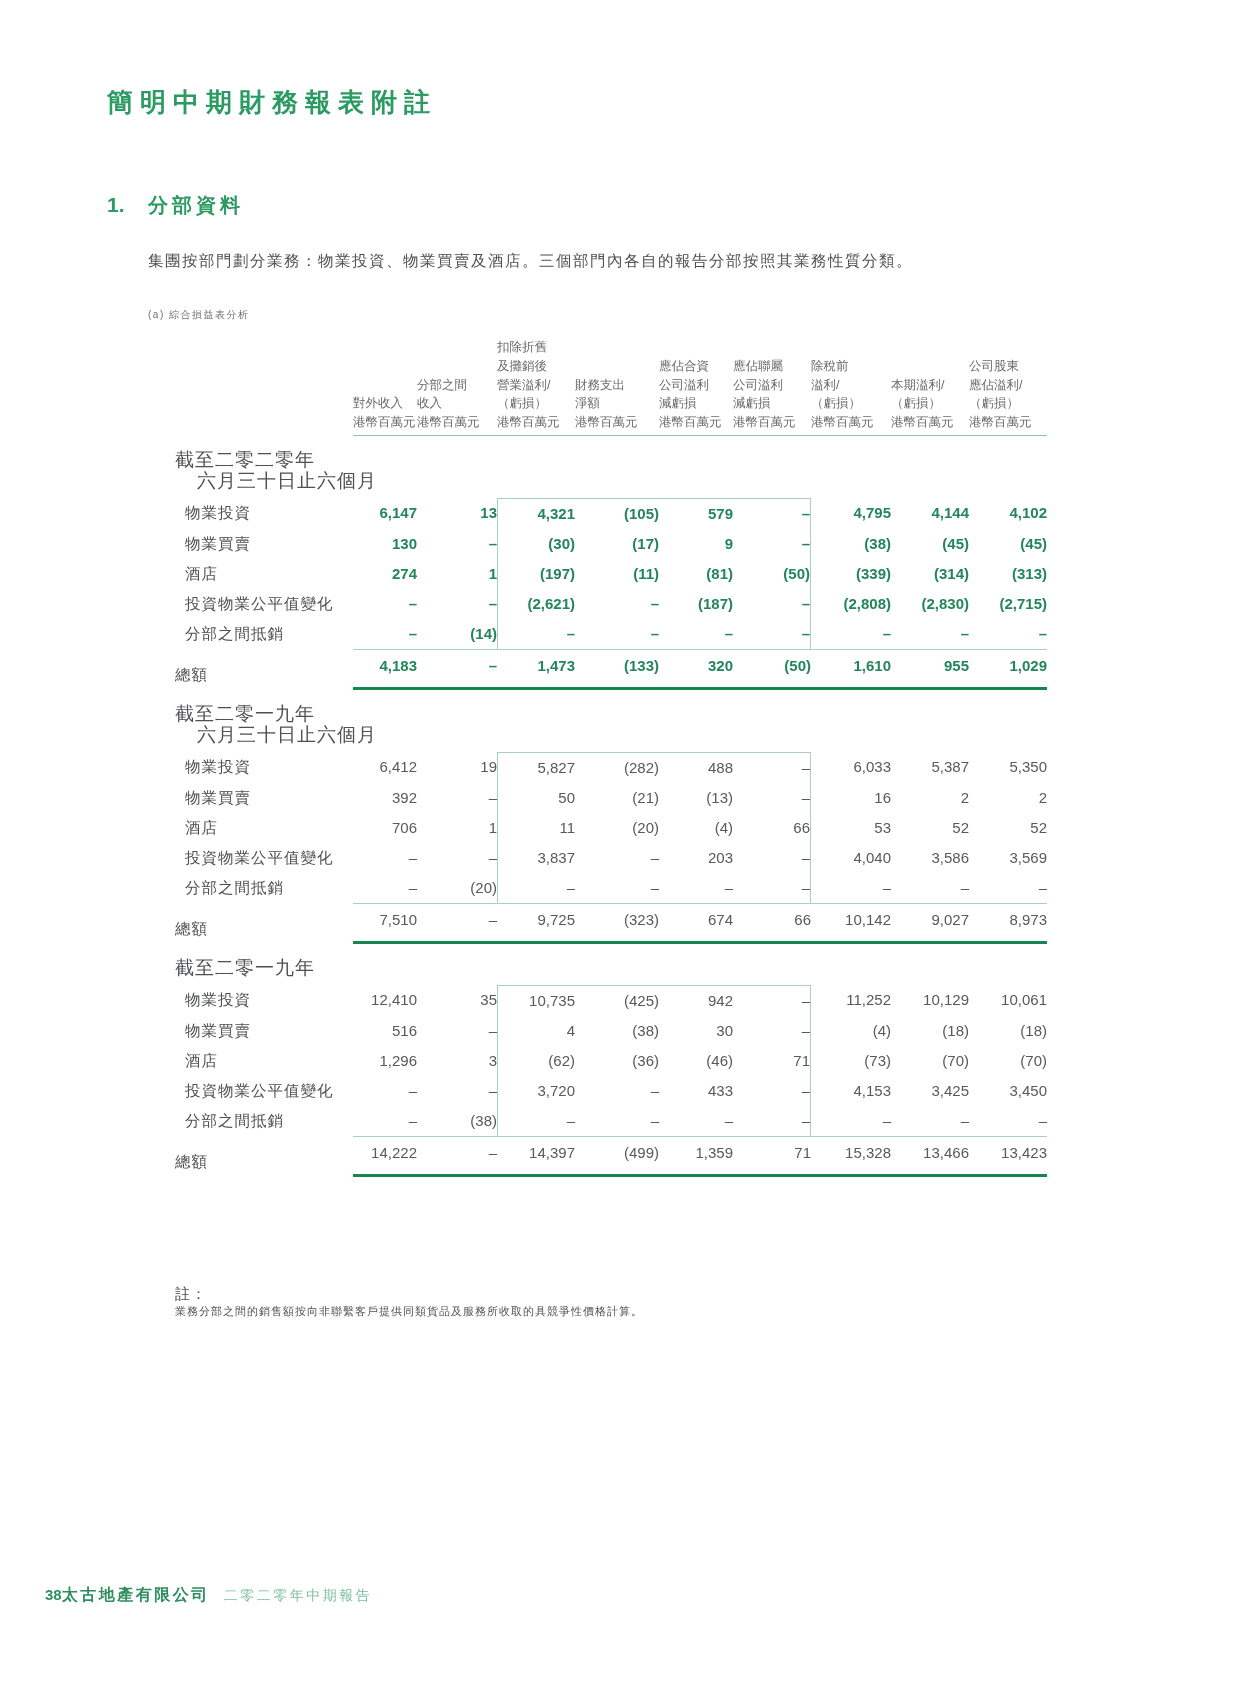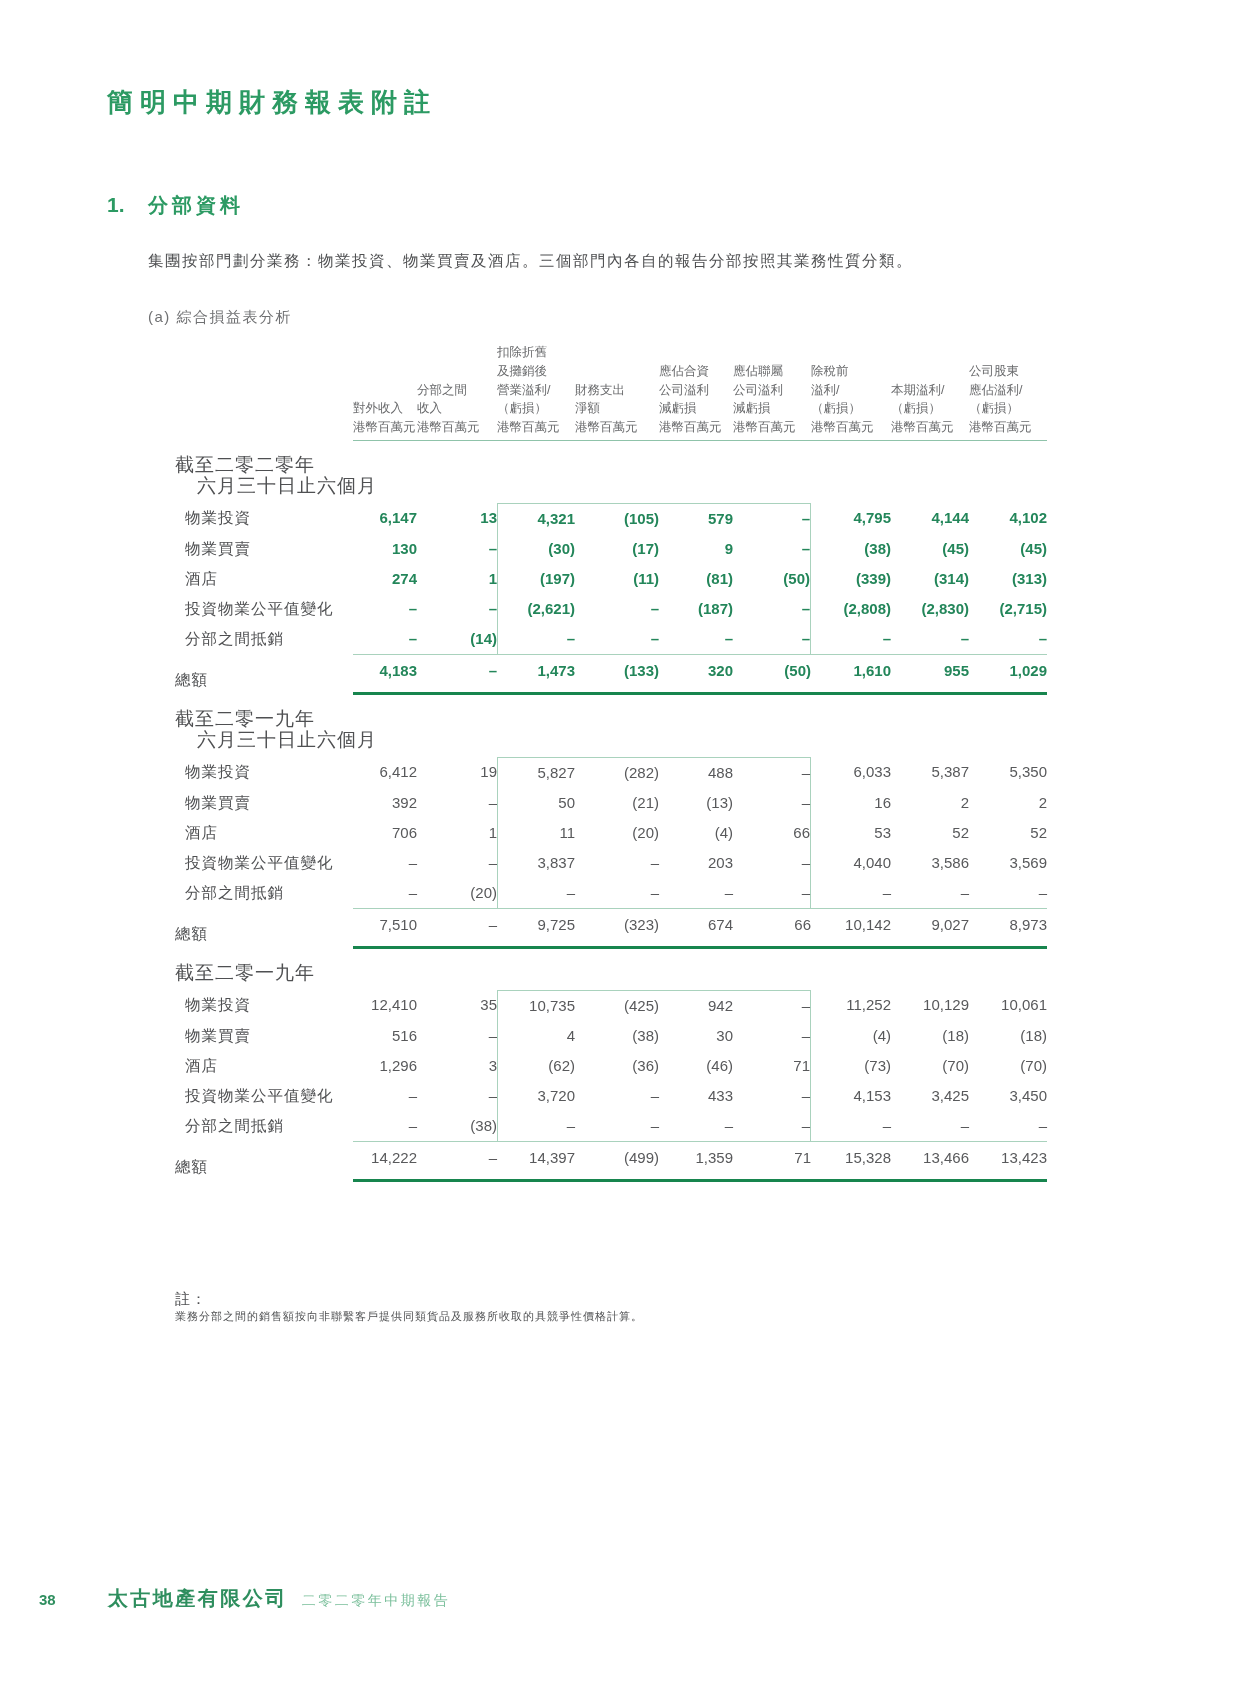--- a/index.html
+++ b/index.html
@@ -15,44 +15,44 @@
   }
   *{margin:0;padding:0;box-sizing:border-box;}
   body{background:#ffffff;font-family:"Liberation Sans","DejaVu Sans",sans-serif;}
   .page{position:relative;width:1142px;height:1684px;background:#ffffff;overflow:hidden;}
 
   .doc-title{margin:85px 0 0 107px;font-size:26px;font-weight:bold;color:var(--green-title);letter-spacing:7px;}
   .sec-head{display:flex;align-items:baseline;margin:72px 0 0 107px;}
   .sec-num{font-size:21px;font-weight:bold;color:var(--green-title);width:41px;}
   .sec-title{font-size:20px;font-weight:bold;color:var(--green-title);letter-spacing:4px;}
   .intro{margin:32px 0 0 148px;font-size:15.5px;color:var(--gray-text);letter-spacing:1.5px;}
-  .subsec{margin:36px 0 0 148px;font-size:15px;color:#6f7072;letter-spacing:1.5px;}
+  .subsec{margin:36px 0 0 148px;font-size:10px;color:#6f7072;letter-spacing:1.5px;}
 
   .tablewrap{margin:16px 0 0 175px;width:872px;}
   .trow{display:grid;grid-template-columns:178px 64px 80px 78px 84px 74px 78px 80px 78px 78px;}
   .hcell{align-self:end;text-align:left;font-size:12.5px;line-height:1.5;color:var(--gray-head);padding-bottom:3px;}
   .hcell.numc{border-bottom:1px solid var(--rule-head);}
   .section-head{padding:13px 0 7px 0;font-size:19px;color:var(--gray-text);line-height:21px;letter-spacing:1px;}
   .section-head .l2{padding-left:22px;}
   .lcell{padding-left:10px;font-size:15.5px;line-height:30px;color:var(--gray-text);letter-spacing:1px;white-space:nowrap;}
   .ncell{text-align:right;font-size:15px;line-height:30px;color:#58595b;white-space:nowrap;}
   .hl .ncell{color:var(--green-data);font-weight:bold;}
   .box-l{border-left:1px solid var(--rule-light);}
   .box-r{border-right:1px solid var(--rule-light);}
   .box-t{border-top:1px solid var(--rule-light);}
   .total-row .lcell{padding-left:0;margin-top:11px;}
   .total-row .ncell{border-top:1px solid var(--rule-light);border-bottom:3px solid var(--rule-dark);line-height:31px;}
 
   .note{margin:108px 0 0 175px;}
   .note-label{font-size:15px;color:var(--gray-text);letter-spacing:1px;}
   .note-text{font-size:11px;color:var(--gray-text);letter-spacing:1px;}
 
-  .footer{position:absolute;left:39px;top:1585px;display:flex;align-items:baseline;}
+  .footer{position:absolute;left:45px;top:1585px;display:flex;align-items:baseline;}
   .page-num{font-size:15px;font-weight:bold;color:var(--footer-dark);}
-  .footer-company{margin-left:52px;font-size:20px;font-weight:bold;color:var(--footer-dark);letter-spacing:2.5px;}
+  .footer-company{font-size:16px;font-weight:bold;color:var(--footer-dark);letter-spacing:2.5px;}
   .footer-report{margin-left:14px;font-size:14px;font-weight:normal;color:var(--footer-light);letter-spacing:2.5px;}
 </style>
 </head>
 <body>
 
 <div class="page">
   <div class="doc-title">簡明中期財務報表附註</div>
 
   <div class="sec-head">
     <span class="sec-num">1.</span>

